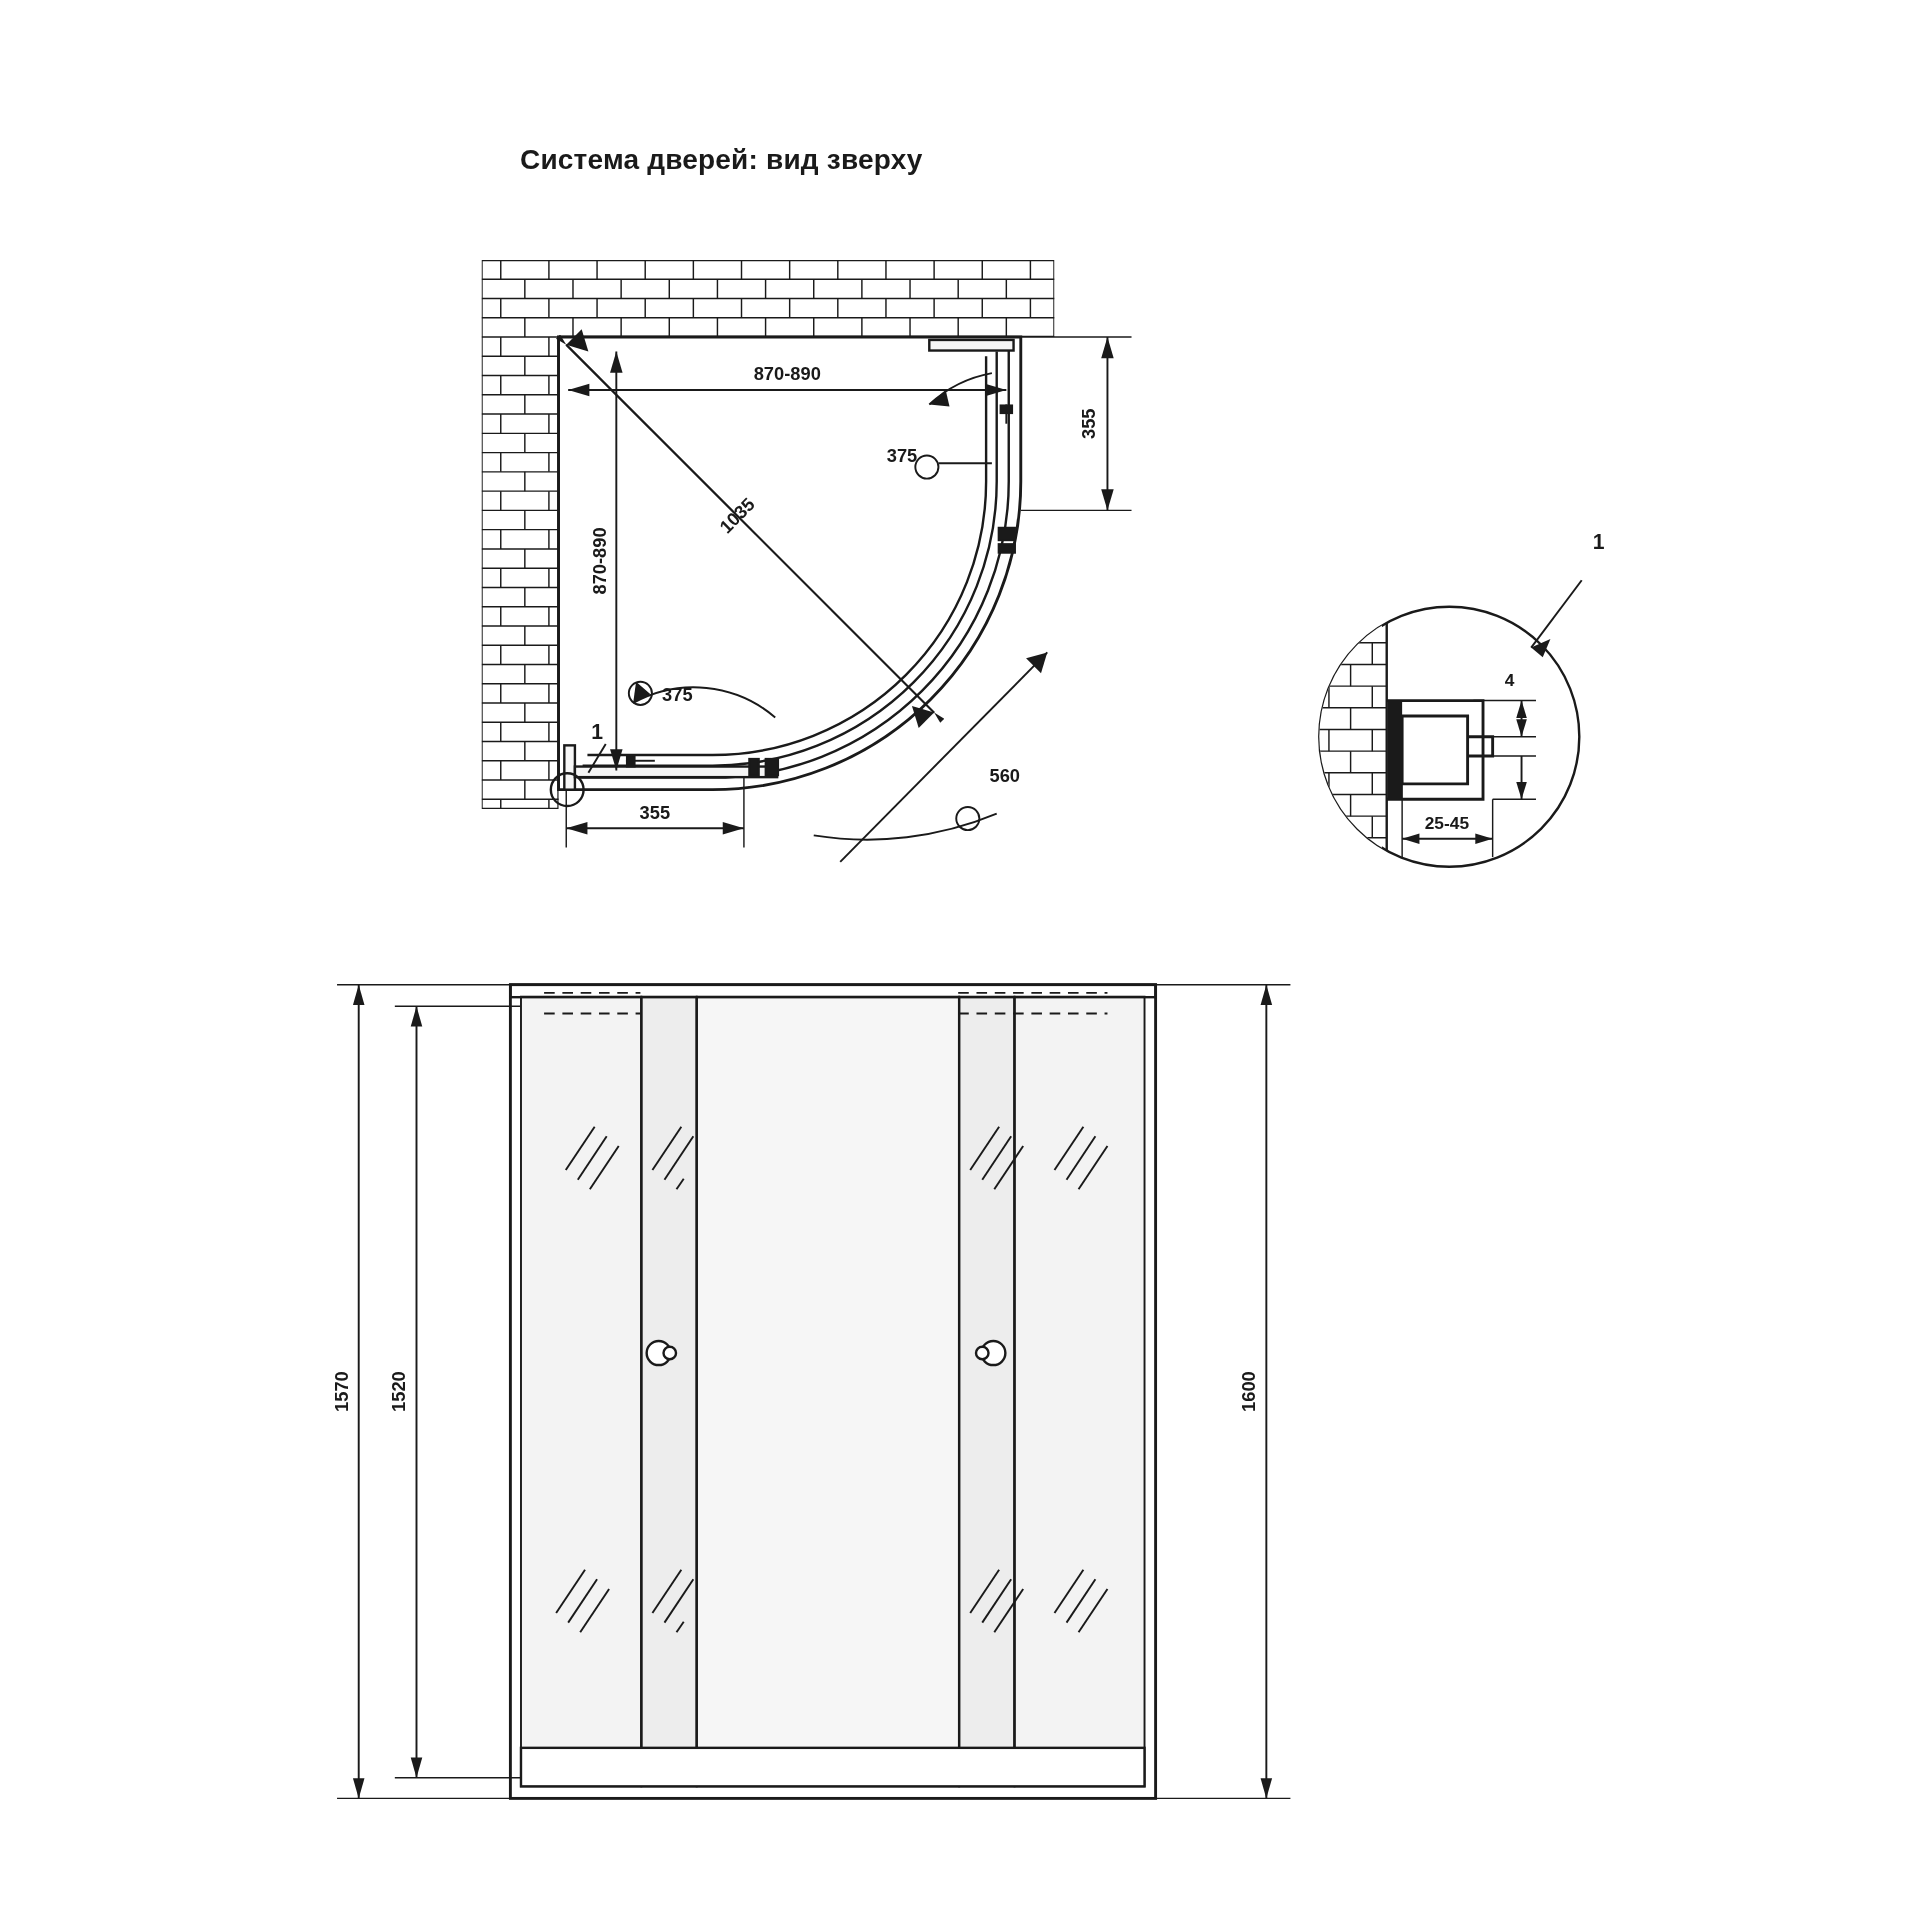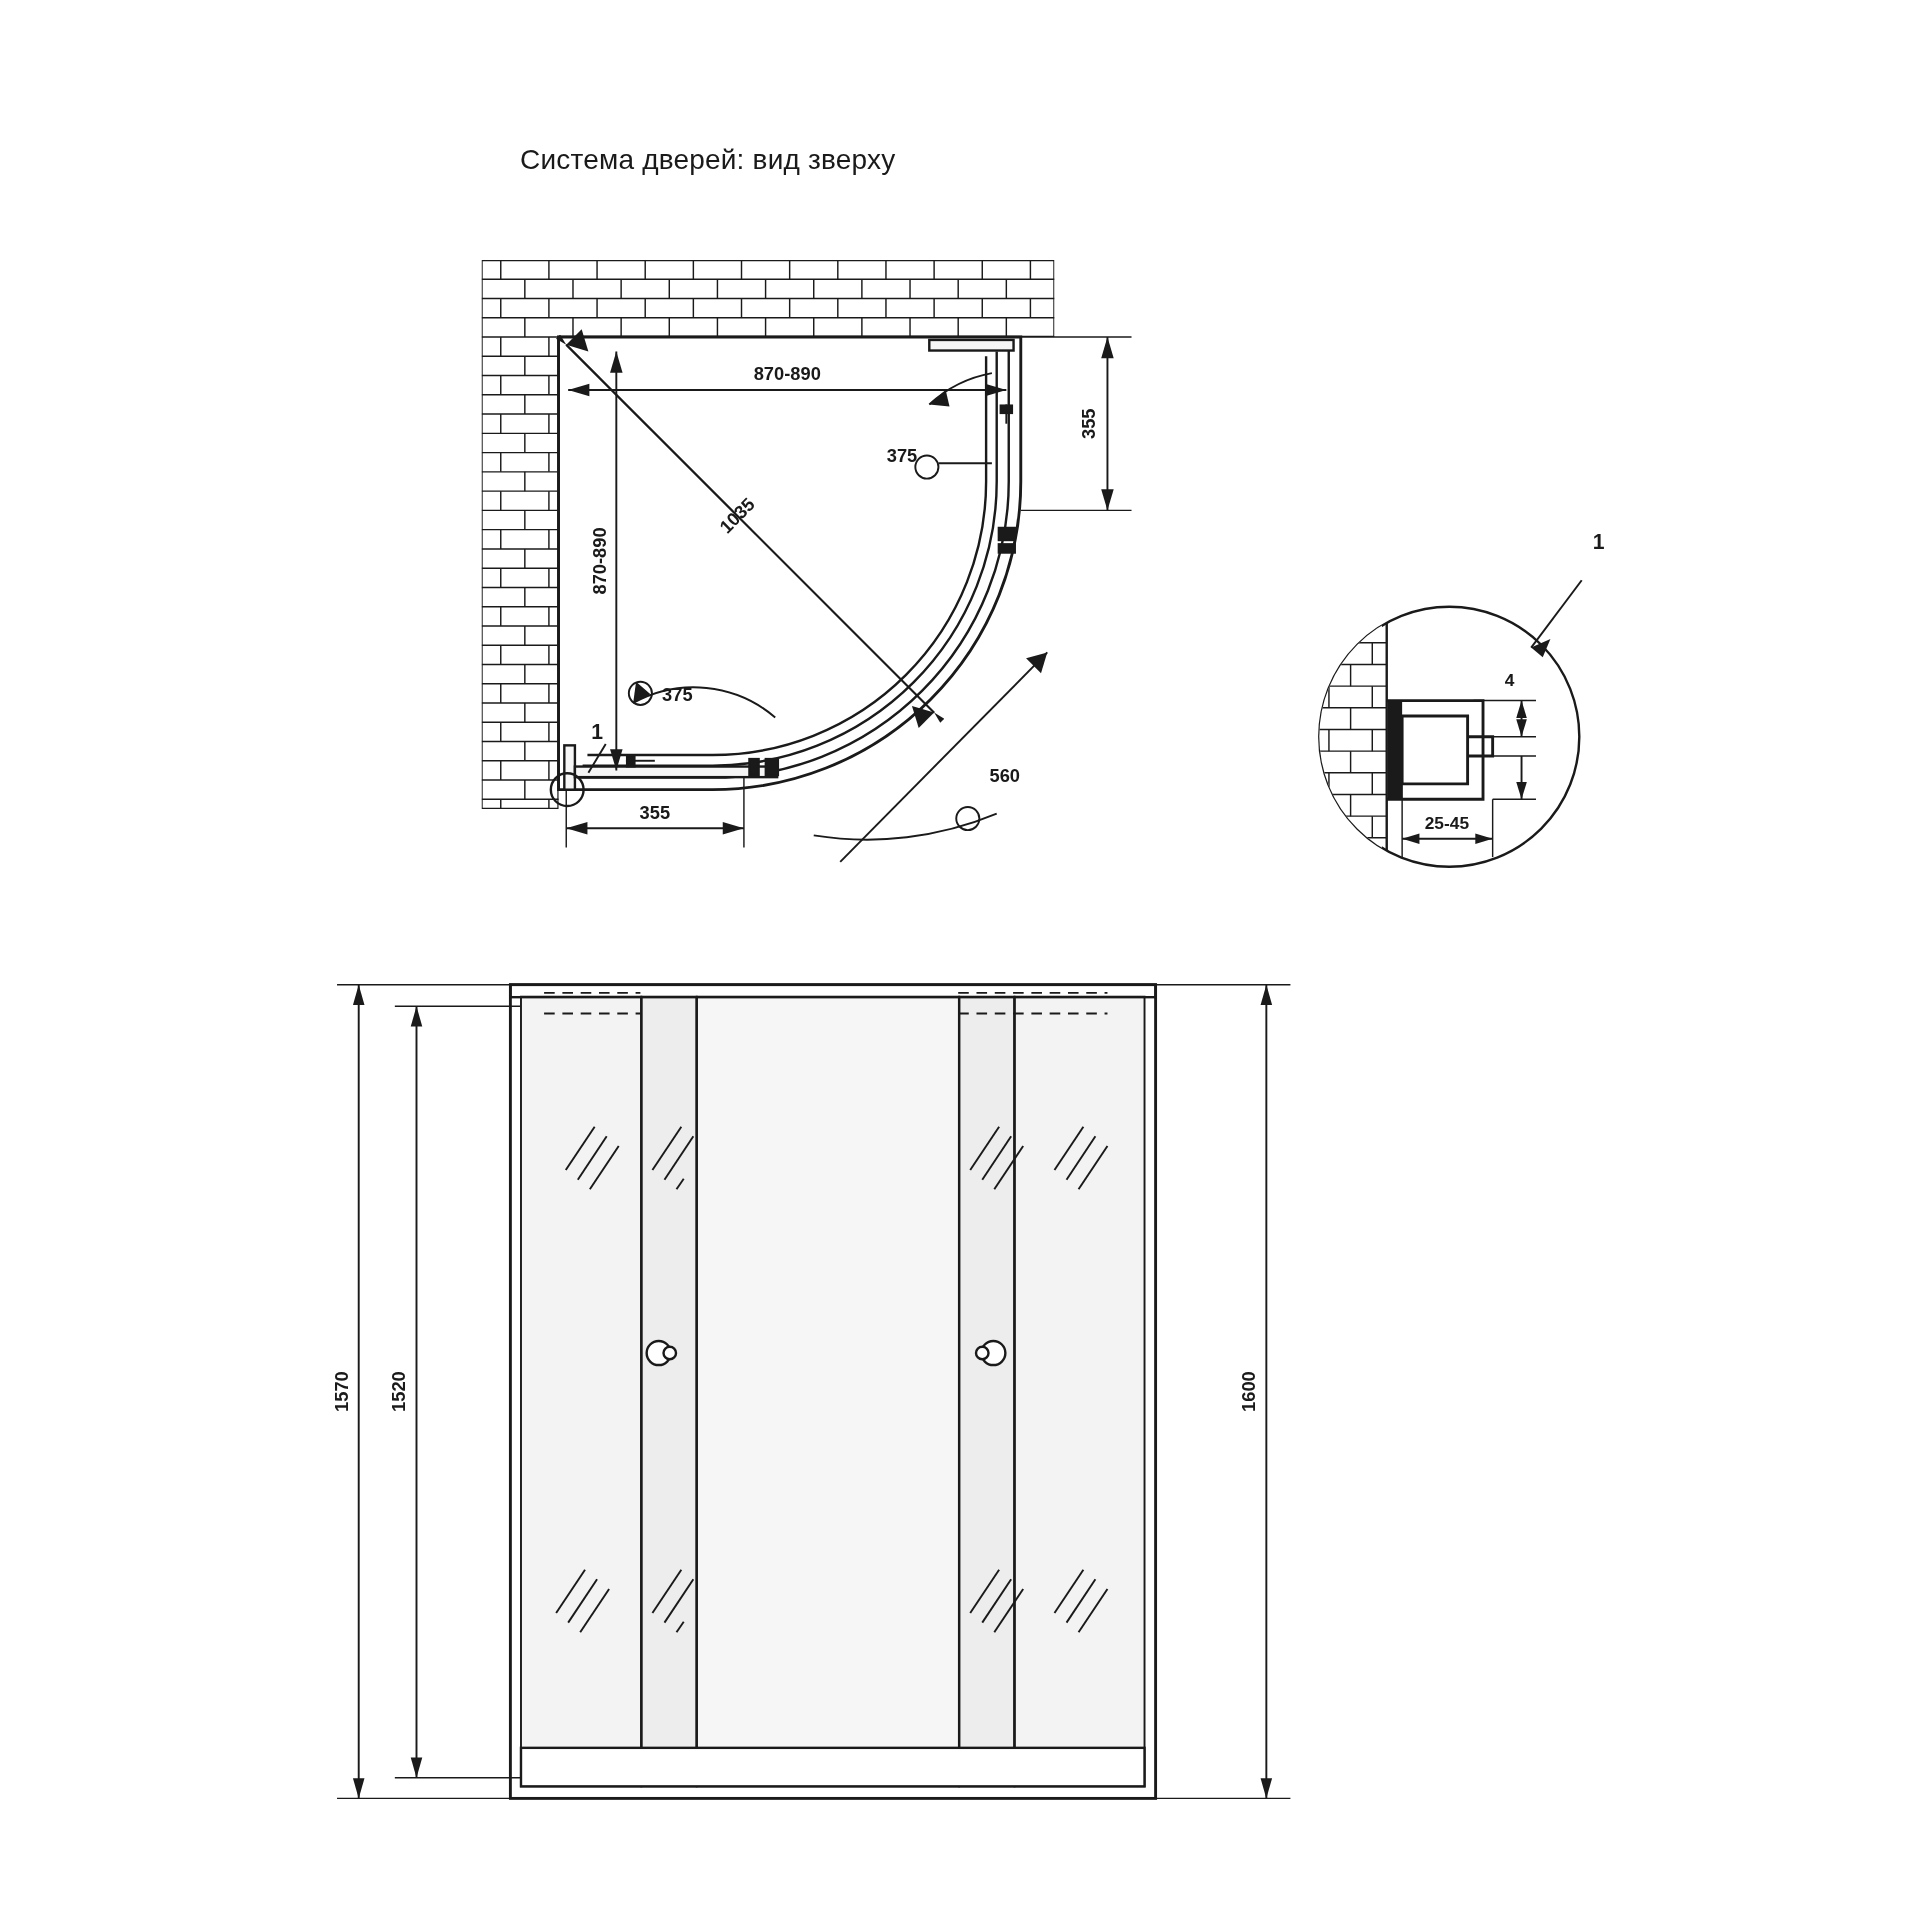--- a/index.html
+++ b/index.html
@@ -19,21 +19,21 @@
     position: absolute;
     left: 0; top: 0;
     width: 1926px;
     height: 1926px;
   }
   .title {
     position: absolute;
     left: 520px;
     top: 144px;
     font-size: 28px;
-    font-weight: 400;
+    font-weight: 700;
     letter-spacing: 0.2px;
     white-space: nowrap;
   }
   svg { display: block; }
   text {
     font-family: "Liberation Sans", sans-serif;
     fill: #1a1a1a;
   }
   .dim {
     font-size: 38px;

